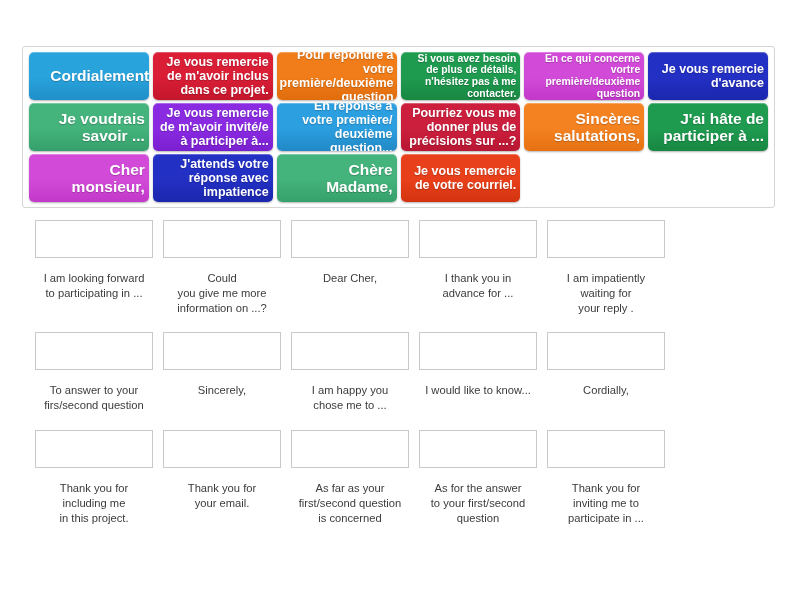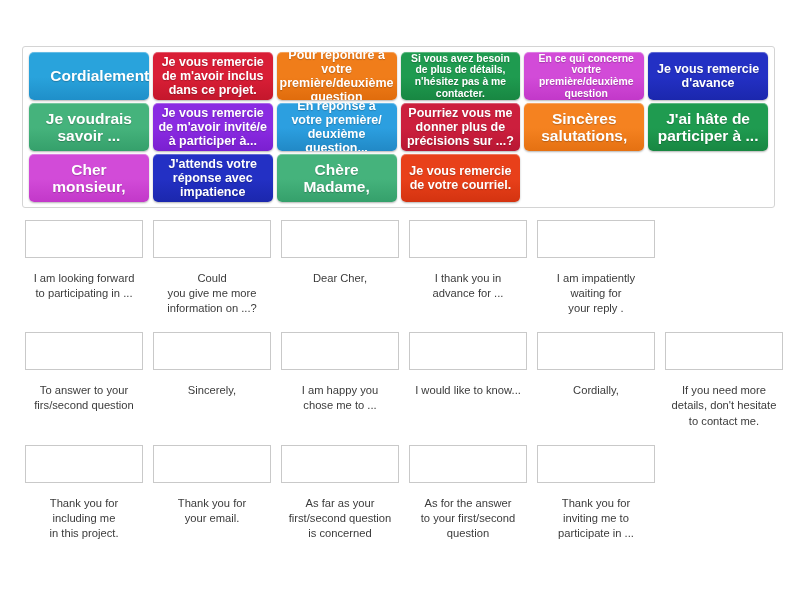--- a/index.html
+++ b/index.html
@@ -42,21 +42,21 @@
     height: 100%;
   }
 
   .tile {
     position: relative;
     border-radius: 5px;
     box-sizing: border-box;
     display: flex;
     align-items: center;
     justify-content: center;
-    text-align: center;
+    text-align: right;
     color: #ffffff;
     font-weight: bold;
     line-height: 1.12;
     padding: 2px 4px;
     overflow: hidden;
     cursor: move;
     box-shadow: 0 1px 2px rgba(0,0,0,0.30), inset 0 1px 0 rgba(255,255,255,0.28);
     text-shadow: 0 1px 1px rgba(0,0,0,0.22);
     user-select: none;
   }
@@ -67,21 +67,21 @@
   }
 
   
   .fs-big   { font-size: 15.5px; }
   .fs-mid   { font-size: 12.5px; }
   .fs-small { font-size: 10.4px; }
 
   
   .answers {
     position: absolute;
-    left: 22px;
+    left: 32px;
     top: 220px;
     width: 756px;
   }
   .ans-row {
     display: grid;
     grid-template-columns: repeat(6, 1fr);
     column-gap: 4px;
     margin-bottom: 16px;
   }
   .ans-cell {
@@ -183,26 +183,20 @@
 chose me to ...</div>
         </div>
         <div class="ans-cell">
           <div class="dropzone"></div>
           <div class="ans-label">I would like to know...</div>
         </div>
         <div class="ans-cell">
           <div class="dropzone"></div>
           <div class="ans-label">Cordially,</div>
         </div>
-        <div class="ans-cell">
-          <div class="dropzone"></div>
-          <div class="ans-label">If you need more
-details, don't hesitate
-to contact me.</div>
-        </div>
       </div>
       <div class="ans-row">
         <div class="ans-cell">
           <div class="dropzone"></div>
           <div class="ans-label">Thank you for
 including me
 in this project.</div>
         </div>
         <div class="ans-cell">
           <div class="dropzone"></div>

